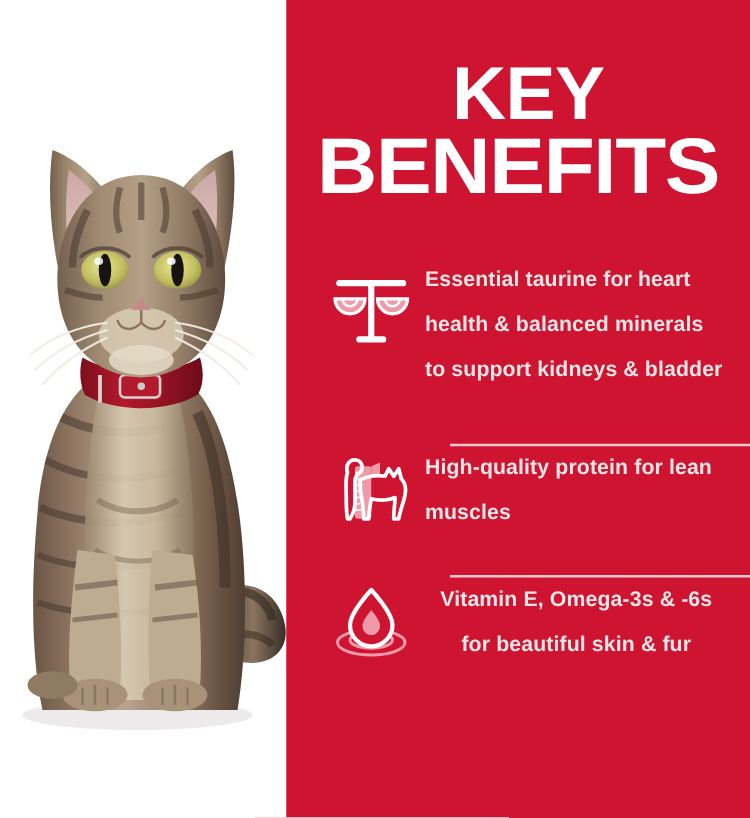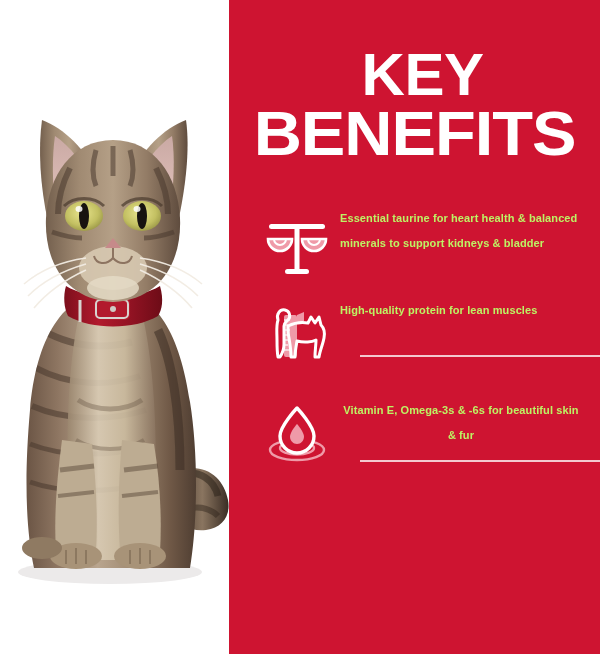--- a/index.html
+++ b/index.html
@@ -88,40 +88,40 @@
   }
   .benefit-icon {
     width: 74px;
     flex: 0 0 74px;
     display: flex;
     align-items: flex-start;
     justify-content: center;
   }
   .benefit-icon svg { display: block; }
   .benefit-text {
-    color: #bef264;
-    font-size: 11px;
-    line-height: 25px;
+    color: #e5e5e5;
+    font-size: 17px;
+    line-height: 36px;
     font-weight: 700;
     letter-spacing: 0.1px;
     padding-left: 6px;
     max-width: 242px;
   }
   .divider {
     position: absolute;
     left: 131px;
     width: 240px;
     height: 2px;
     background: #f3c9cf;
   }
 
   
   #benefit-1 { margin-top: 0; }
   #benefit-1 .benefit-icon { padding-top: 14px; }
-  #benefit-2 { margin-top: 20px; text-align: center; }
+  #benefit-2 { margin-top: 42px; }
   #benefit-2 .benefit-icon { padding-top: 6px; }
   #benefit-3 { margin-top: 34px; text-align: center; }
   #benefit-3 .benefit-icon { padding-top: 6px; }
 
   #divider-1 { top: 149px; }
   #divider-2 { top: 254px; }
 </style>
 </head>
 <body>
 

